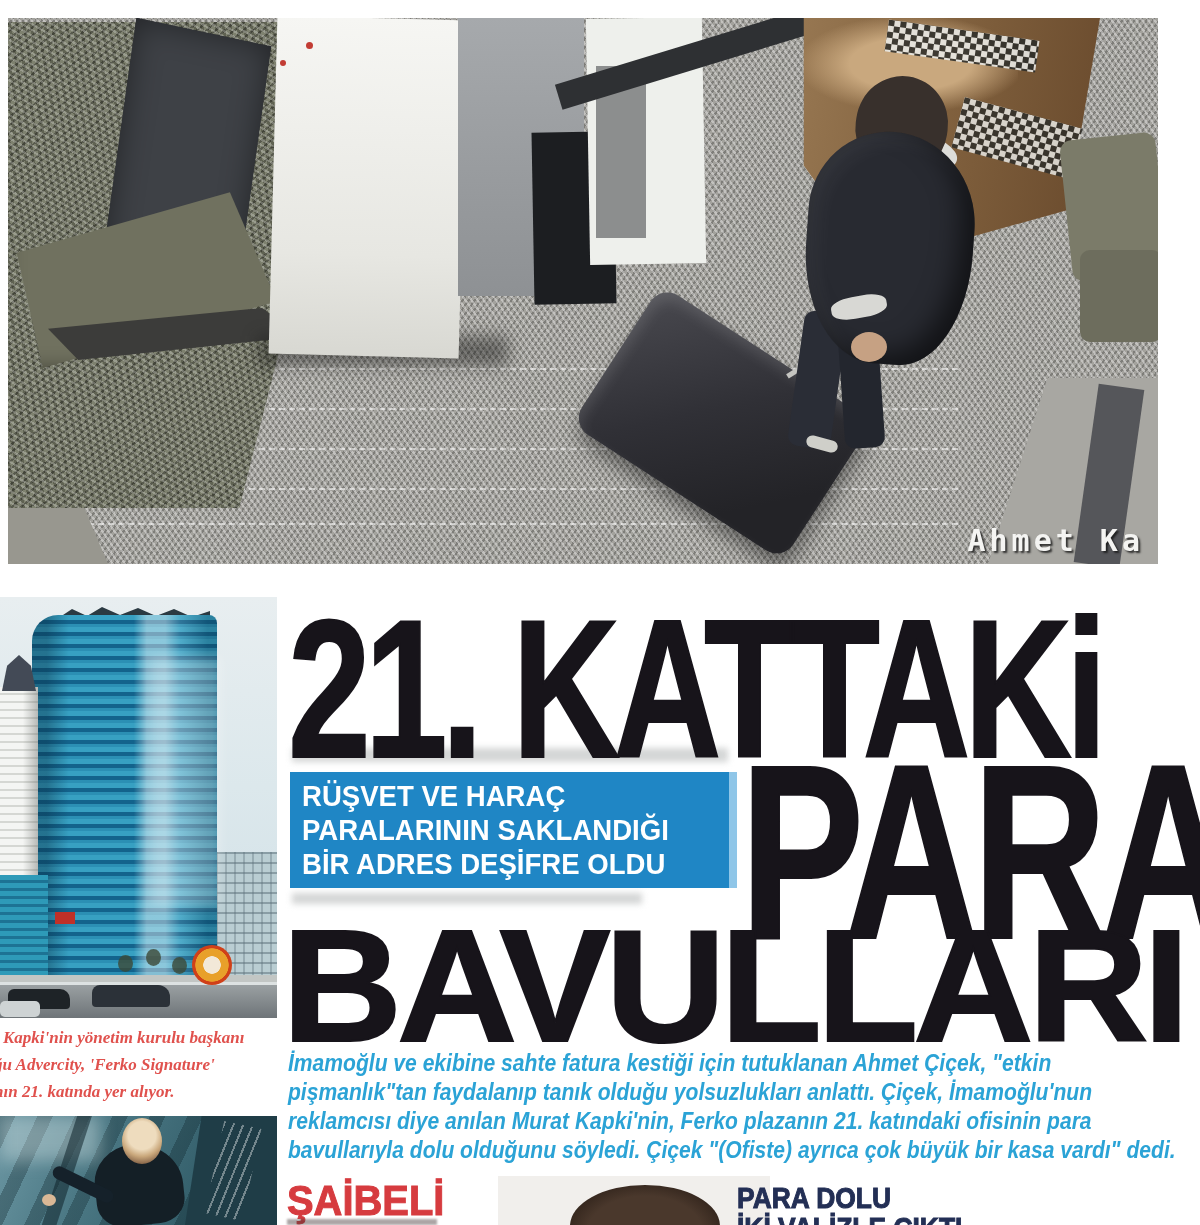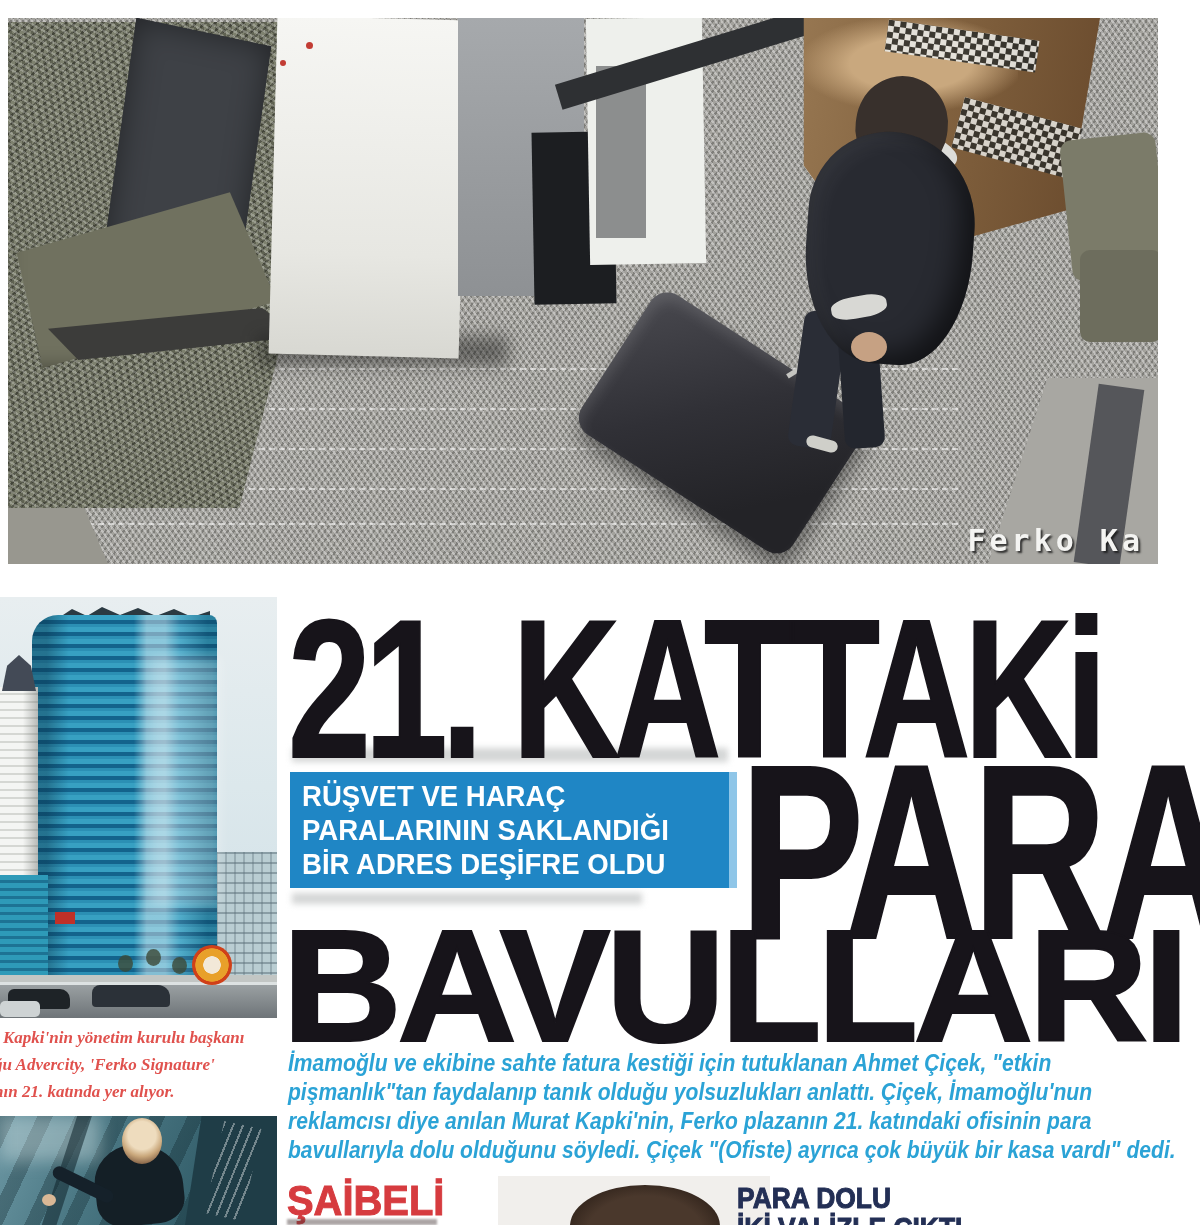--- a/index.html
+++ b/index.html
@@ -233,21 +233,21 @@
   <div class="abs handle-rail1"></div>
   <div class="abs handle-rail2"></div>
   <div class="abs man-leg1"></div>
   <div class="abs man-leg2"></div>
   <div class="abs man-shoe"></div>
   <div class="abs man-collar"></div>
   <div class="abs man-hair"></div>
   <div class="abs man-jacket"></div>
   <div class="abs man-shirt"></div>
   <div class="abs man-hand"></div>
-  <div class="abs watermark">Ferko Ka</div>
+  <div class="abs watermark">Ahmet Ka</div>
 </div>
 
 <div class="abs building-photo">
   <div class="abs bp-light-building"></div>
   <div class="abs bp-crown"></div>
   <div class="abs bp-tower"></div>
   <div class="abs bp-reflect"></div>
   <div class="abs bp-white-tower"></div>
   <div class="abs bp-dome"></div>
   <div class="abs bp-teal"></div>

